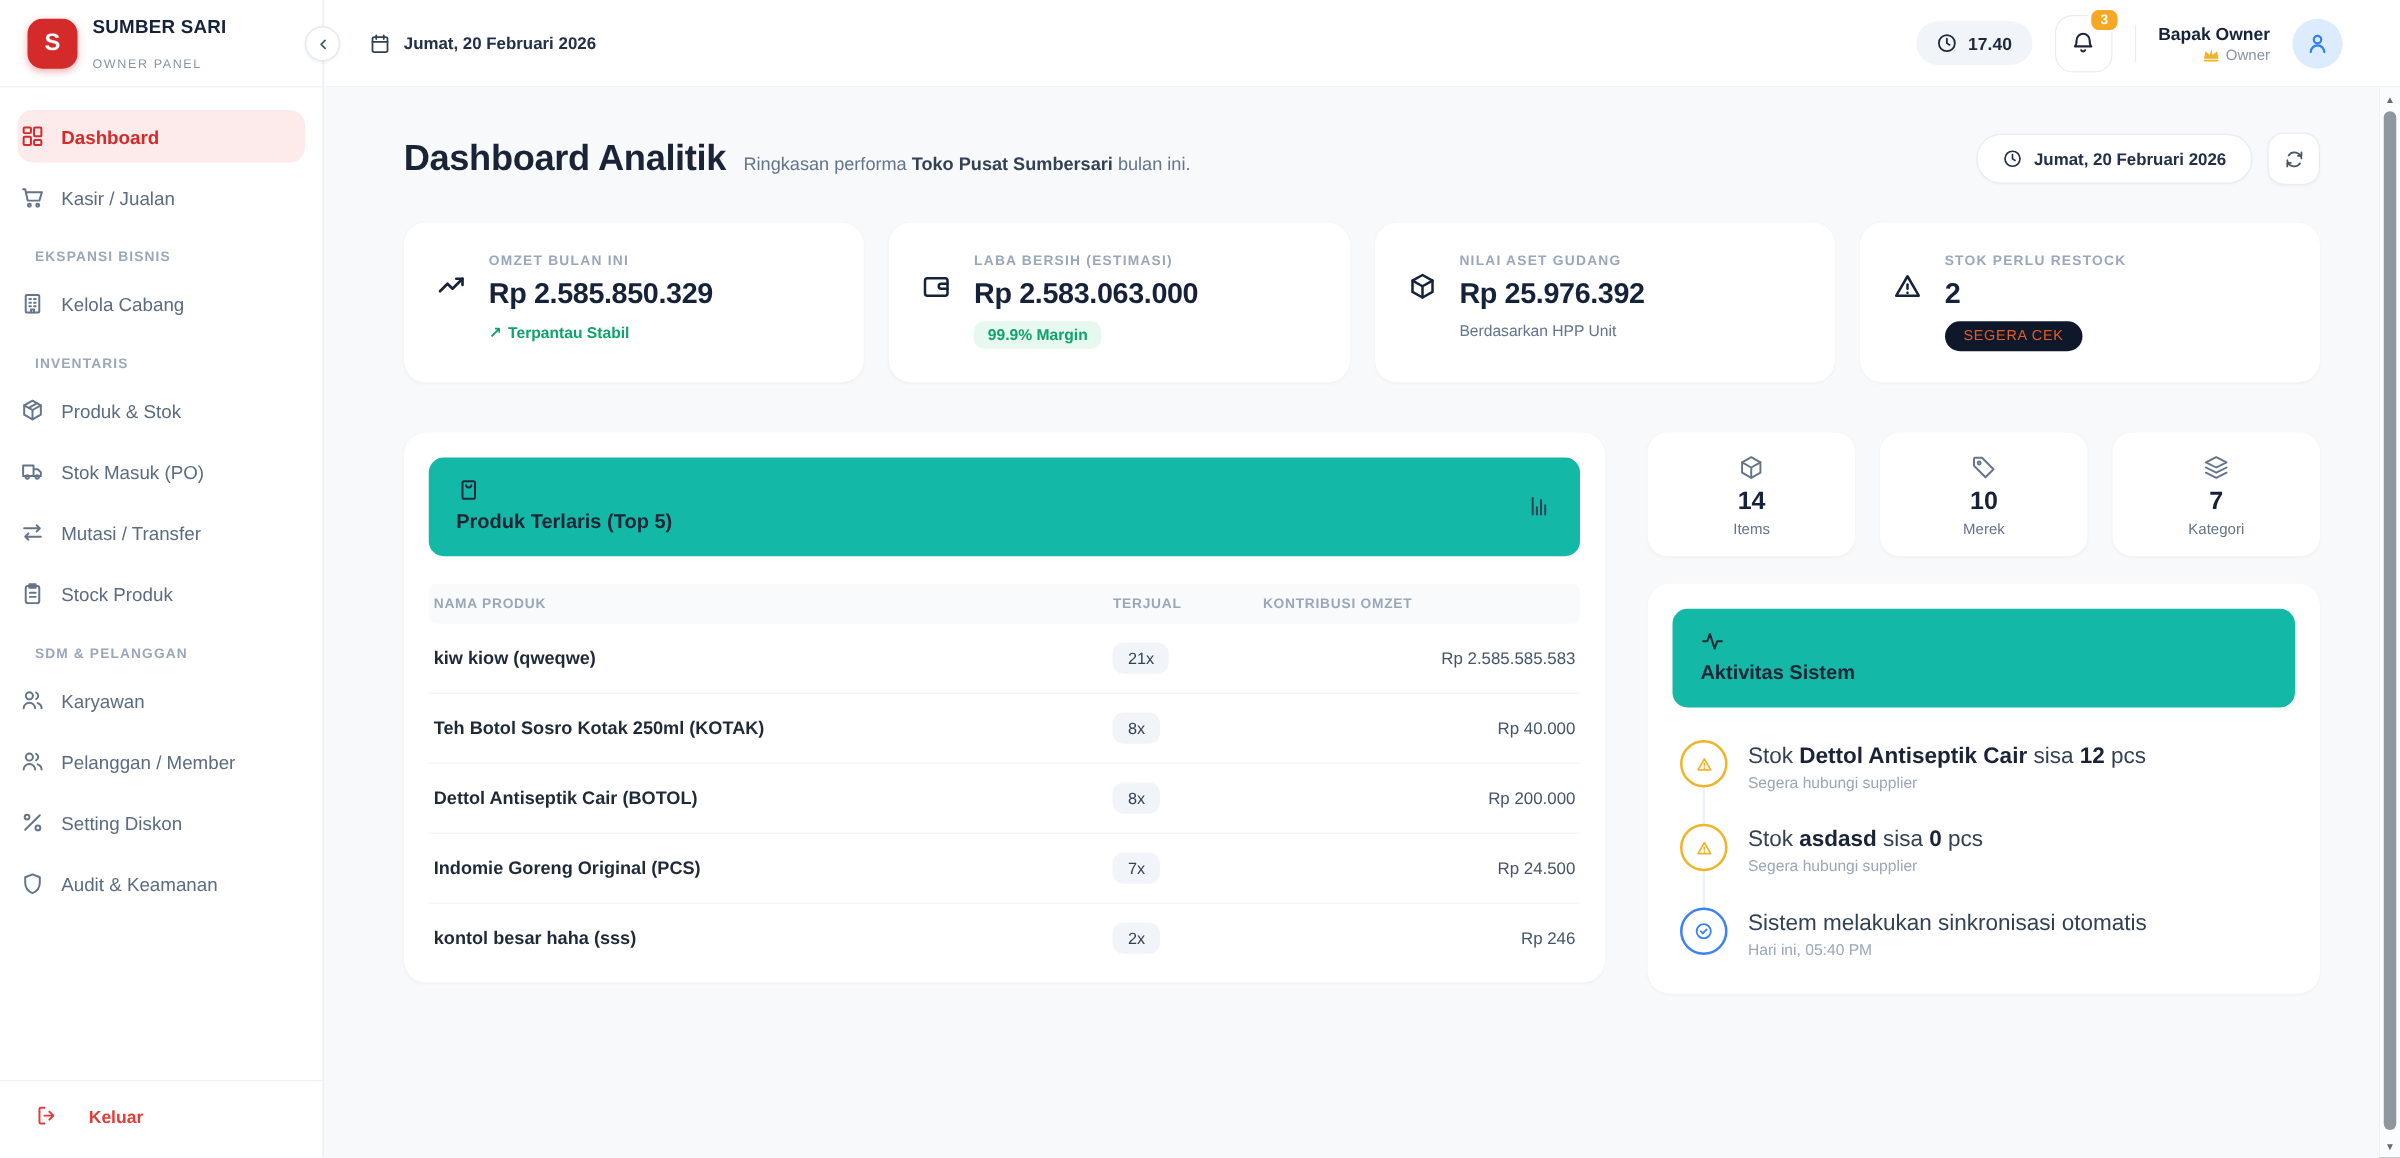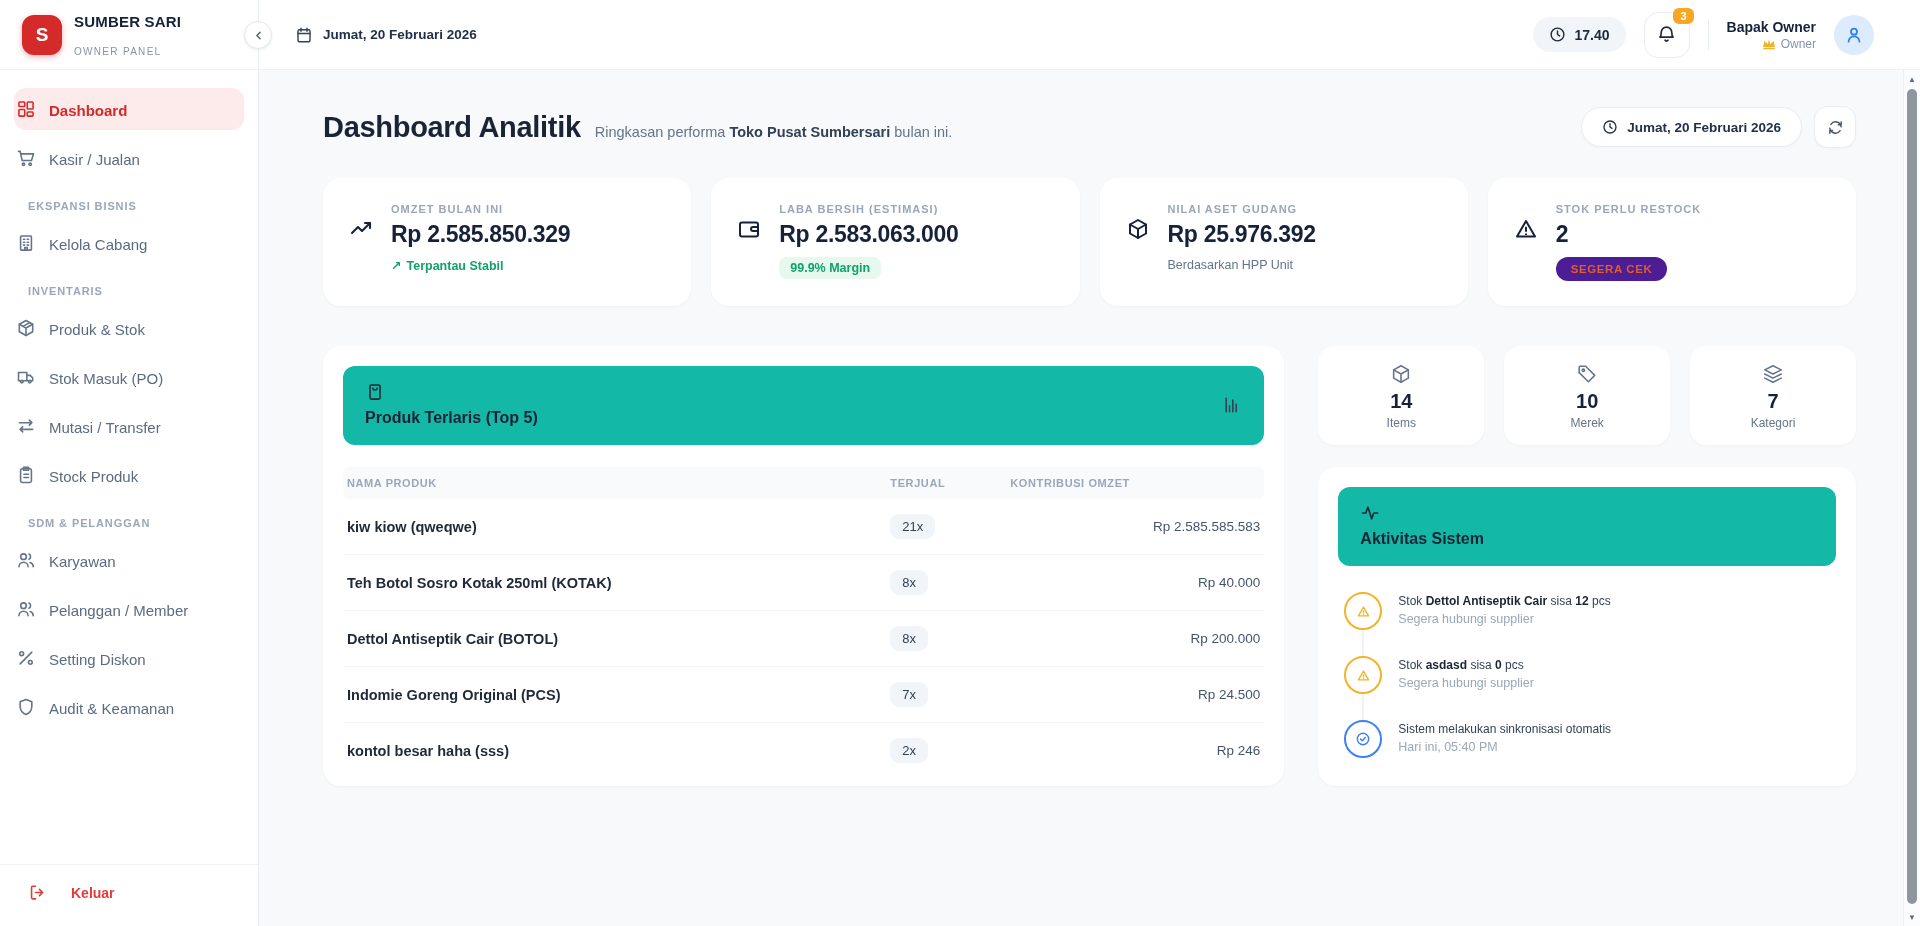--- a/index.html
+++ b/index.html
@@ -116,22 +116,22 @@
   .stat-icon { color:#16213a; margin-top:14px; }
   .stat-label { font-size:11px; font-weight:700; color:#9aa7ba; letter-spacing:1px; }
   .stat-value { font-size:23px; font-weight:800; color:#16213a; margin-top:6px; letter-spacing:-.3px; white-space:nowrap; }
   .stat-note-green { margin-top:10px; font-size:12.5px; font-weight:700; color:#0fa36b; display:flex; align-items:center; gap:5px; }
   .stat-note-gray { margin-top:10px; font-size:12.5px; color:#64748b; }
   .badge-green {
     display:inline-block; margin-top:9px; font-size:12.5px; font-weight:700;
     color:#0fa36b; background:#e7f8ef; border-radius:8px; padding:4px 11px;
   }
   .badge-orange {
-    display:inline-block; margin-top:9px; font-size:11.5px; font-weight:700;
-    color:#e25c26; background:#4c1d95; border-radius:999px; padding:6px 15px;
+    display:inline-block; margin-top:9px; font-size:11.5px; font-weight:400;
+    color:#e25c26; background:#0f172a; border-radius:999px; padding:6px 15px;
     letter-spacing:.6px;
   }
 
   
   .columns { display:grid; grid-template-columns:953fr 533fr; gap:34px; margin-top:40px; align-items:start; }
   .panel { background:#fff; border-radius:18px; box-shadow:0 1px 3px rgba(15,23,42,.04); }
 
   
   .products-panel { padding:20px 20px 8px 20px; }
   .panel-strip {
@@ -173,21 +173,21 @@
   .timeline { position:relative; margin-top:26px; padding:0 6px; }
   .timeline-line { position:absolute; left:24px; top:20px; bottom:36px; width:2px; background:#eef2f6; }
   .tl-item { position:relative; display:flex; gap:16px; margin-bottom:26px; }
   .tl-item:last-child { margin-bottom:0; }
   .tl-ico {
     width:38px; height:38px; min-width:38px; border-radius:50%; background:#fff;
     display:flex; align-items:center; justify-content:center; z-index:1;
   }
   .tl-ico.warn { border:2px solid #f0b429; color:#f0b429; }
   .tl-ico.ok { border:2px solid #3b82f6; color:#3b82f6; }
-  .tl-text { font-size:12px; color:#334155; padding-top:2px; }
+  .tl-text { font-size:18px; color:#334155; padding-top:2px; }
   .tl-text b { color:#1b2437; font-weight:800; }
   .tl-sub { font-size:12.5px; color:#9aa7ba; margin-top:4px; }
 
   
   .scrollbar {
     position:fixed; right:0; top:70px; bottom:0; width:17px;
     background:#fbfcfd; border-left:1px solid #edf0f3;
   }
   .sb-arrow { position:absolute; left:0; width:16px; height:16px; display:flex; align-items:center; justify-content:center; color:#636c76; font-size:8px; }
   .sb-arrow.up { top:1px; }

